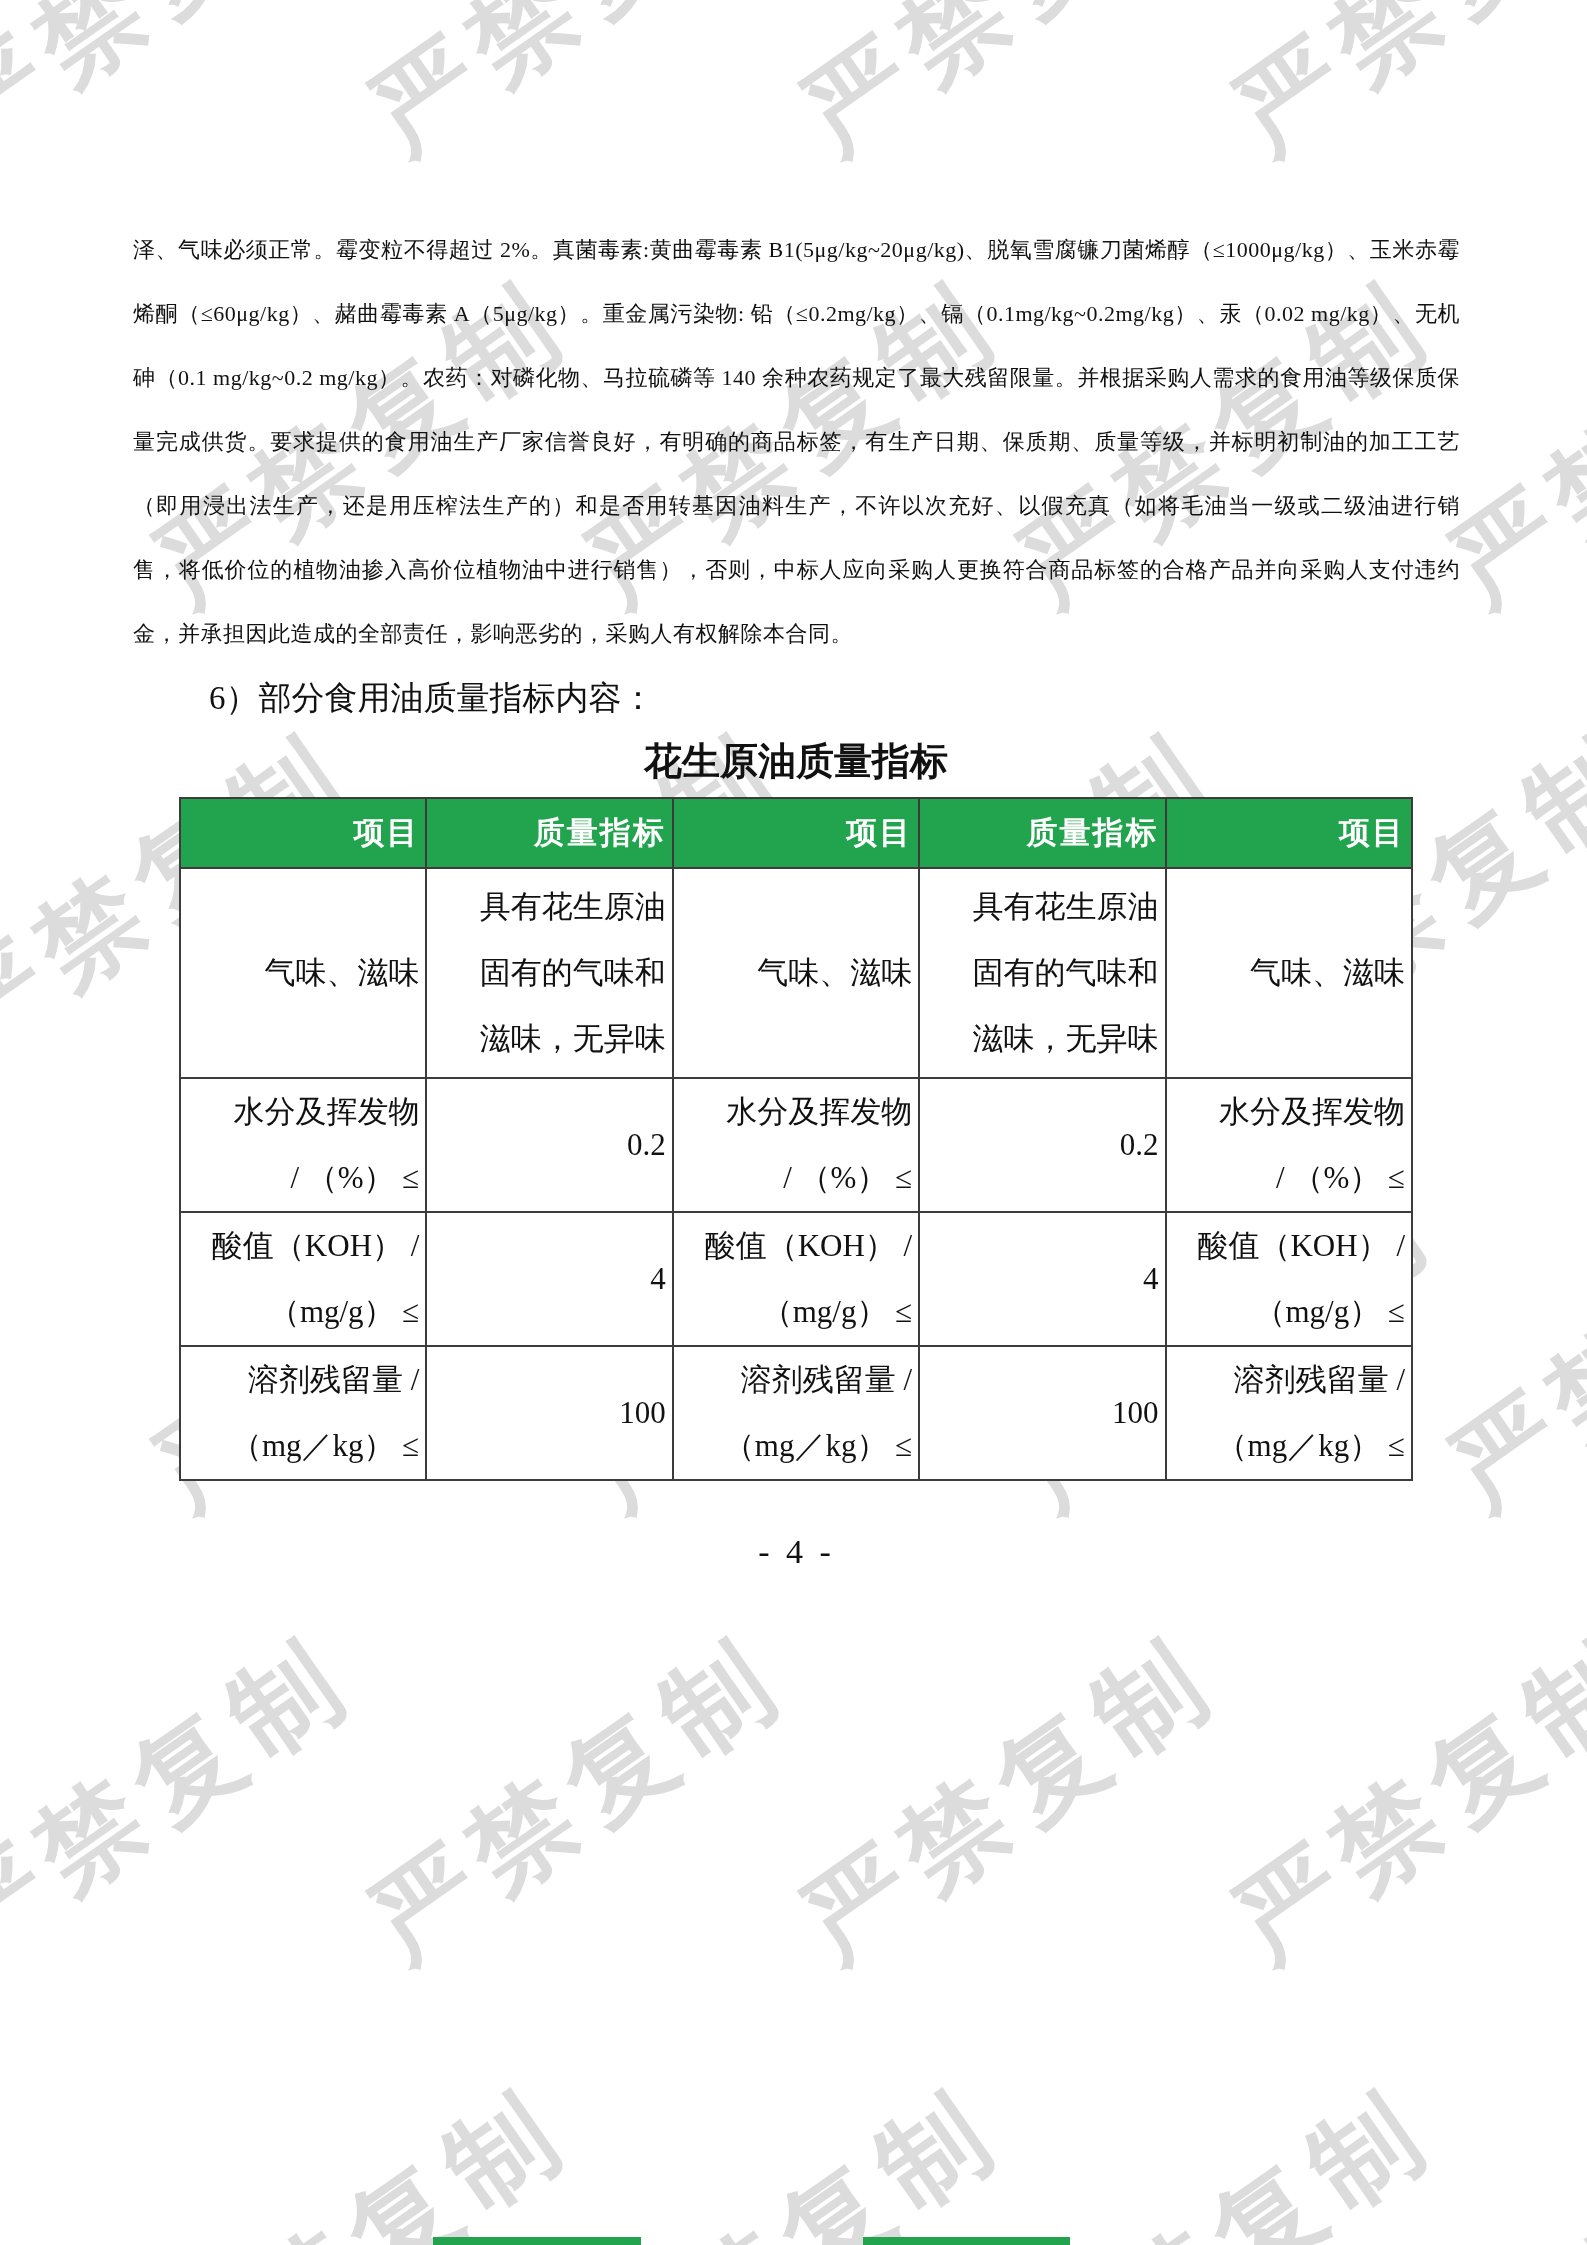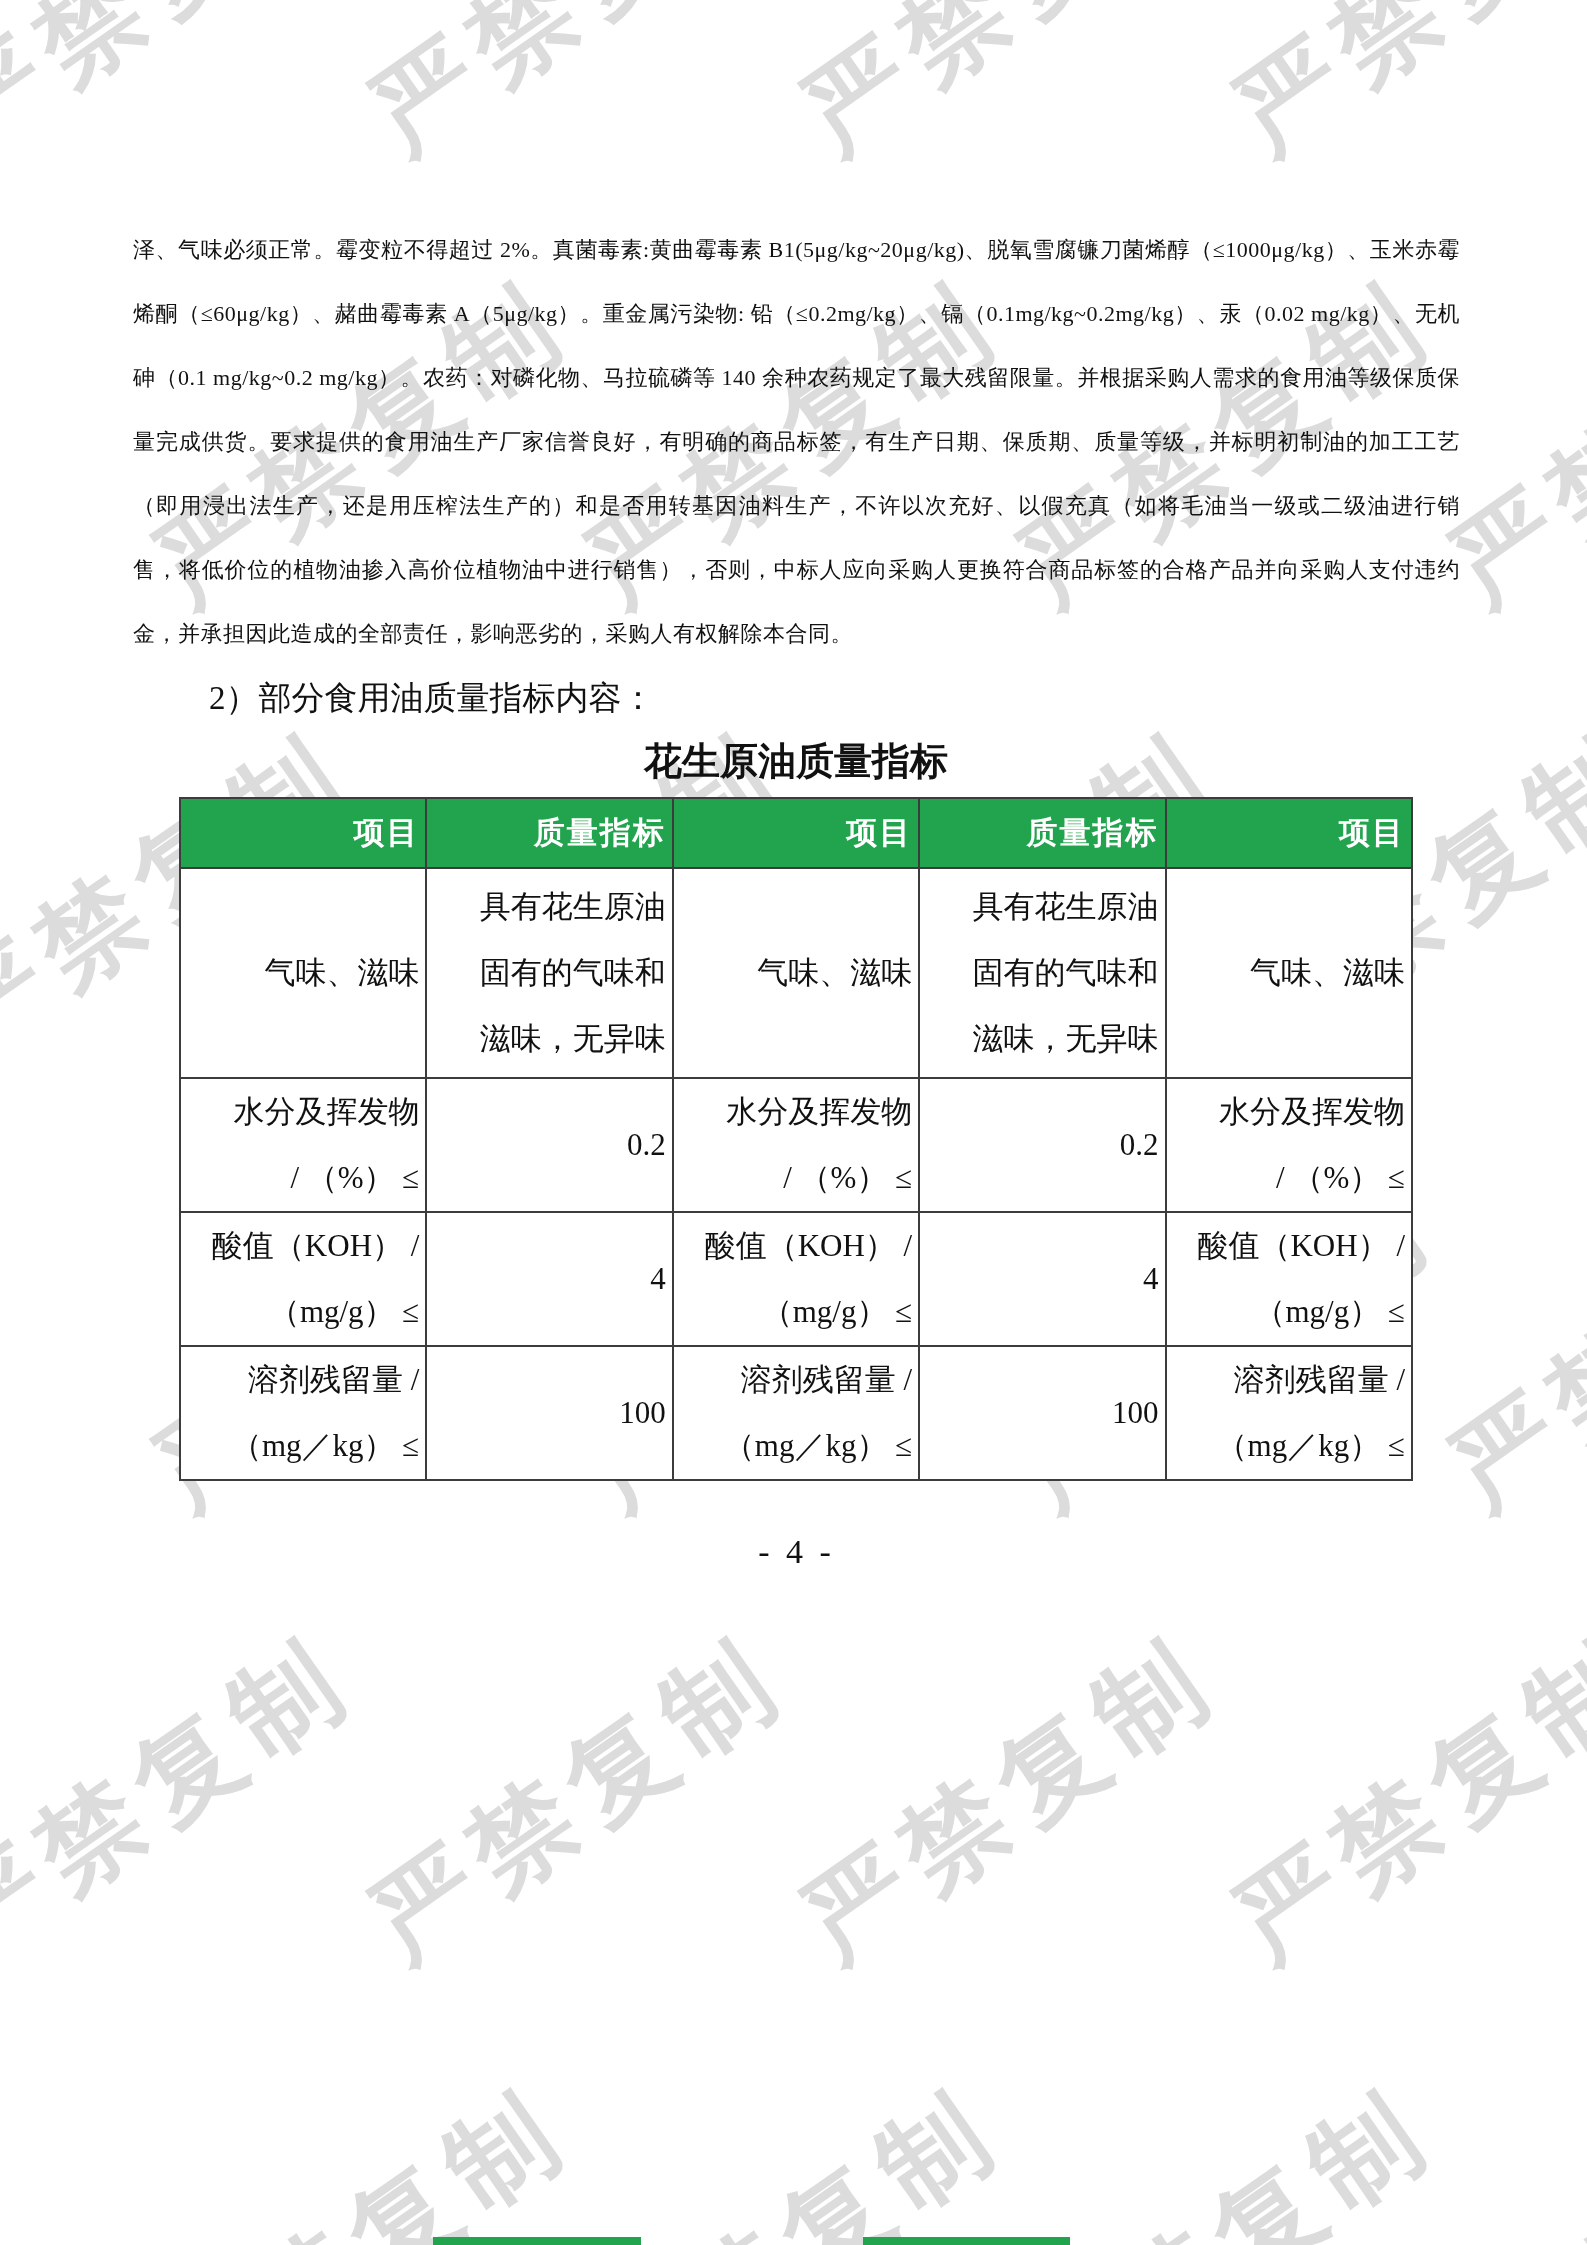--- a/index.html
+++ b/index.html
@@ -138,21 +138,21 @@
       <span class="wm" style="left: 126px; top: 2182px;">严禁复制</span>
       <span class="wm" style="left: 558px; top: 2182px;">严禁复制</span>
       <span class="wm" style="left: 990px; top: 2182px;">严禁复制</span>
       <span class="wm" style="left: 1422px; top: 2182px;">严禁复制</span>
     </div>
 
   <div class="content">
 
     <p class="para1">泽、气味必须正常。霉变粒不得超过 2%。真菌毒素:黄曲霉毒素 B1(5μg/kg~20μg/kg)、脱氧雪腐镰刀菌烯醇（≤1000μg/kg）、玉米赤霉烯酮（≤60μg/kg）、赭曲霉毒素 A（5μg/kg）。重金属污染物: 铅（≤0.2mg/kg）、镉（0.1mg/kg~0.2mg/kg）、汞（0.02 mg/kg）、无机砷（0.1 mg/kg~0.2 mg/kg）。农药：对磷化物、马拉硫磷等 140 余种农药规定了最大残留限量。并根据采购人需求的食用油等级保质保量完成供货。要求提供的食用油生产厂家信誉良好，有明确的商品标签，有生产日期、保质期、质量等级，并标明初制油的加工工艺（即用浸出法生产，还是用压榨法生产的）和是否用转基因油料生产，不许以次充好、以假充真（如将毛油当一级或二级油进行销售，将低价位的植物油掺入高价位植物油中进行销售），否则，中标人应向采购人更换符合商品标签的合格产品并向采购人支付违约金，并承担因此造成的全部责任，影响恶劣的，采购人有权解除本合同。</p>
 
-    <p class="para2">2）部分食用油质量指标内容：</p>
+    <p class="para2">6）部分食用油质量指标内容：</p>
 
     <div class="tbl-title">花生原油质量指标</div>
 
     <table class="quality">
       <colgroup>
           <col>
           <col>
           <col>
           <col>
           <col>

